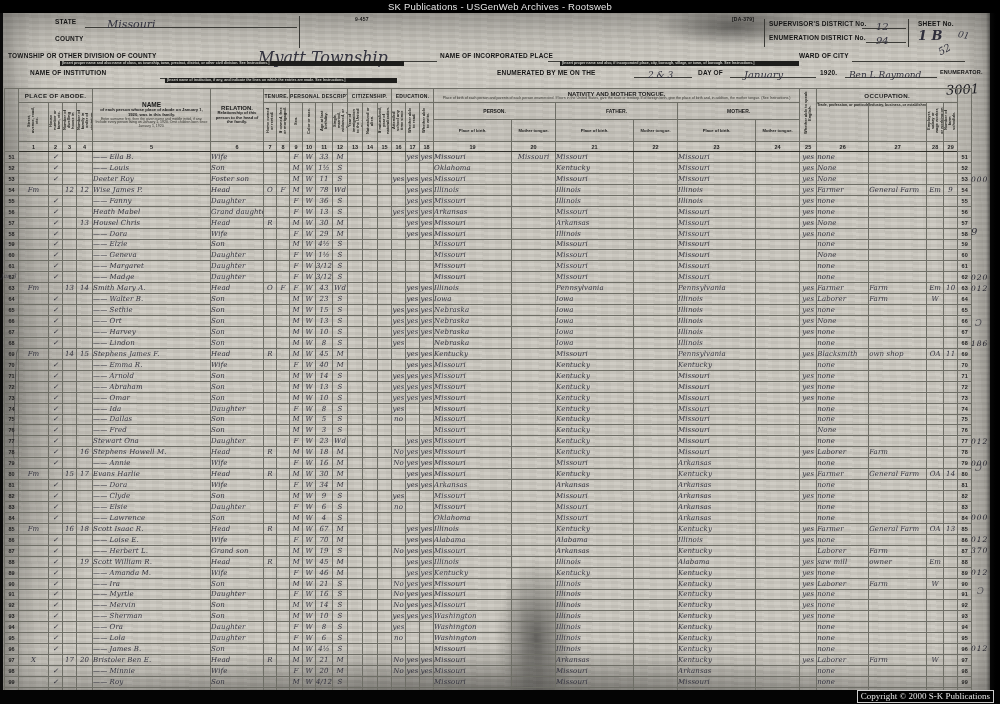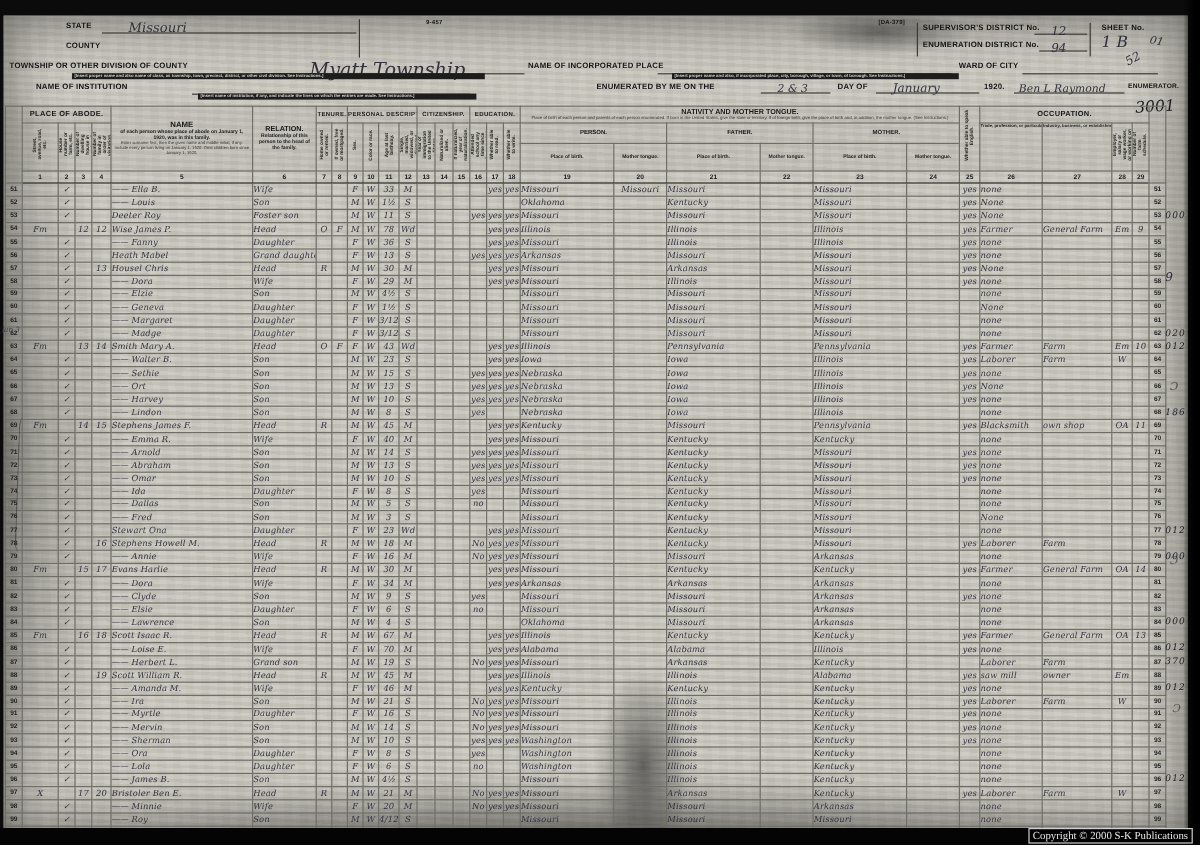--- a/index.html
+++ b/index.html
@@ -73,39 +73,40 @@
         color:#23232d;letter-spacing:1px;}
   .margin-mark{position:absolute;font-family:"DejaVu Serif",serif;font-style:italic;color:#2c2c36;}
   .lbrace{position:absolute;left:14px;top:348px;width:6px;height:112px;
           border-left:1.6px solid rgba(45,45,45,.55);border-radius:50% / 8%;transform:rotate(2deg);}
 </style>
 </head>
 <body>
 
 <div class="scan">
 
+  <div class="banner">SK Publications - USGenWeb Archives - Rootsweb</div>
 
   <div class="paper"></div>
 
   <span class="lab" style="left:55px;top:18px;">STATE</span>
   <span class="fline" style="left:85px;top:14px;width:212px;height:13px;"><span class="hw" style="font-size:11px;margin-left:22px;">Missouri</span></span>
   <span class="lab" style="left:55px;top:35px;">COUNTY</span>
   <div class="vbar" style="left:299px;top:16px;height:32px;"></div>
 
   <span class="lab small" style="left:355px;top:16px;">9-457</span>
   <span class="lab small" style="left:732px;top:16px;">[DA-379]</span>
 
   <div class="vbar" style="left:764px;top:19px;height:28px;"></div>
   <div class="vbar" style="left:908px;top:19px;height:28px;"></div>
   <span class="lab" style="left:769px;top:20px;">SUPERVISOR'S DISTRICT No.</span>
   <span class="fline" style="left:862px;top:16px;width:44px;height:12px;"><span class="hw" style="font-size:10px;margin-left:14px;">12</span></span>
   <span class="lab" style="left:769px;top:34px;">ENUMERATION DISTRICT No.</span>
   <span class="fline" style="left:866px;top:30px;width:40px;height:12px;"><span class="hw" style="font-size:10px;margin-left:10px;">94</span></span>
   <span class="lab" style="left:918px;top:20px;">SHEET No.</span>
-  <span class="hwv" style="left:918px;top:28px;font-size:13px;">1 B</span>
+  <span class="hwv" style="left:918px;top:28px;font-size:13px;font-weight:bold;">1 B</span>
   <span class="hwv" style="left:958px;top:30px;font-size:9px;transform:rotate(12deg);">01</span>
   <span class="hwv" style="left:938px;top:44px;font-size:10px;transform:rotate(-28deg);">52</span>
 
   <span class="lab" style="left:8px;top:52px;">TOWNSHIP OR OTHER DIVISION OF COUNTY</span>
   <span class="fline" style="left:218px;top:48px;width:219px;height:13px;"><span class="hw" style="font-size:16px;margin-left:40px;">Myatt Township</span></span>
   <div class="notebar" style="left:60px;top:61px;width:340px;">[Insert proper name and also name of class, as township, town, precinct, district, or other civil division. See Instructions.]</div>
   <span class="lab" style="left:440px;top:52px;">NAME OF INCORPORATED PLACE</span>
   <span class="fline" style="left:548px;top:48px;width:245px;height:13px;"></span>
   <div class="notebar" style="left:560px;top:61px;width:235px;">[Insert proper name and also, if incorporated place, city, borough, village, or town, of borough. See Instructions.]</div>
   <span class="lab" style="left:799px;top:52px;">WARD OF CITY</span>

